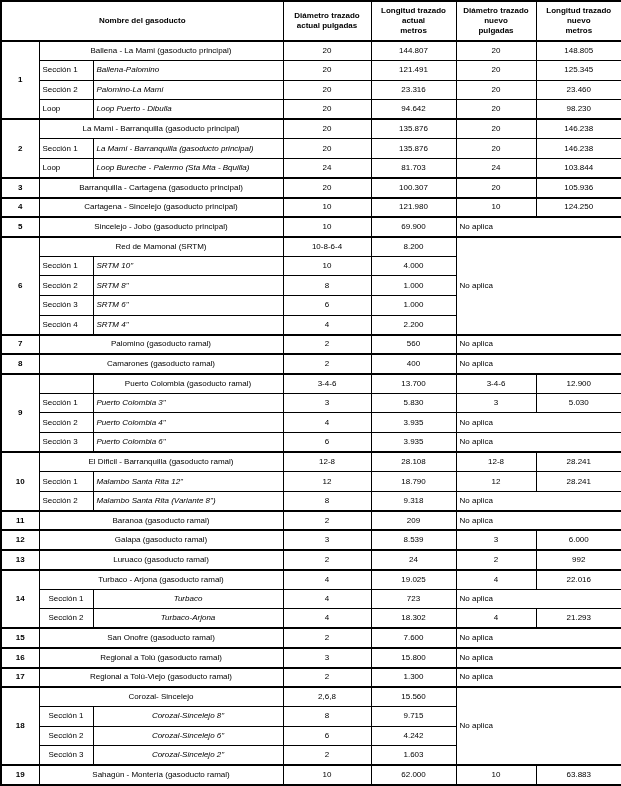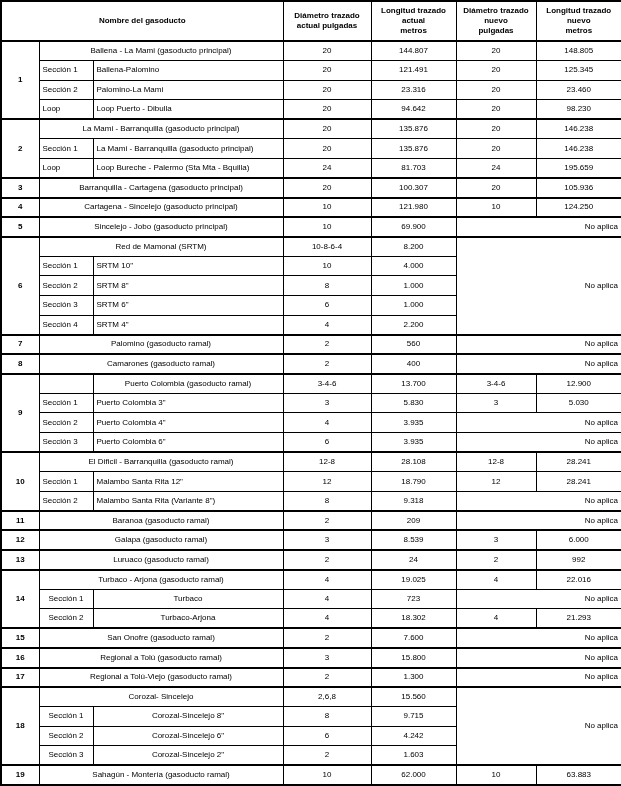--- a/index.html
+++ b/index.html
@@ -21,24 +21,24 @@
   thead tr { height: 40px; }
   thead th {
     font-weight: bold; text-align: center;
     white-space: pre-line; border-bottom: 2px solid #000;
   }
   tbody td { height: 19px; }
   td.num   { text-align: center; font-weight: bold; }
   td.title { text-align: center; font-weight: normal; }
   td.sec   { text-align: left; }
   td.sec.ctr { text-align: center; }
-  td.name  { text-align: left; }
+  td.name  { text-align: left; font-style: italic; }
   td.name.ctr { text-align: center; margin-top: 34px; }
   td.val   { text-align: center; }
-  td.na    { text-align: right; }
+  td.na    { text-align: left; }
   tr.grp > td { border-top: 2px solid #000; }
 </style>
 </head>
 <body>
 
 <div class="sheet">
   <table class="pipes">
     <colgroup>
       <col style="width:38px">
         <col style="width:54px">
@@ -112,21 +112,21 @@
           <td class="val">135.876</td>
           <td class="val">20</td>
           <td class="val">146.238</td>
         </tr>
         <tr>
           <td class="sec">Loop</td>
           <td class="name">Loop Bureche - Palermo (Sta Mta - Bquilla)</td>
           <td class="val">24</td>
           <td class="val">81.703</td>
           <td class="val">24</td>
-          <td class="val">195.659</td>
+          <td class="val">103.844</td>
         </tr>
         <tr class="grp">
           <td class="num" rowspan="1">3</td>
           <td class="title" colspan="2">Barranquilla - Cartagena (gasoducto principal)</td>
           <td class="val">20</td>
           <td class="val">100.307</td>
           <td class="val">20</td>
           <td class="val">105.936</td>
         </tr>
         <tr class="grp">

